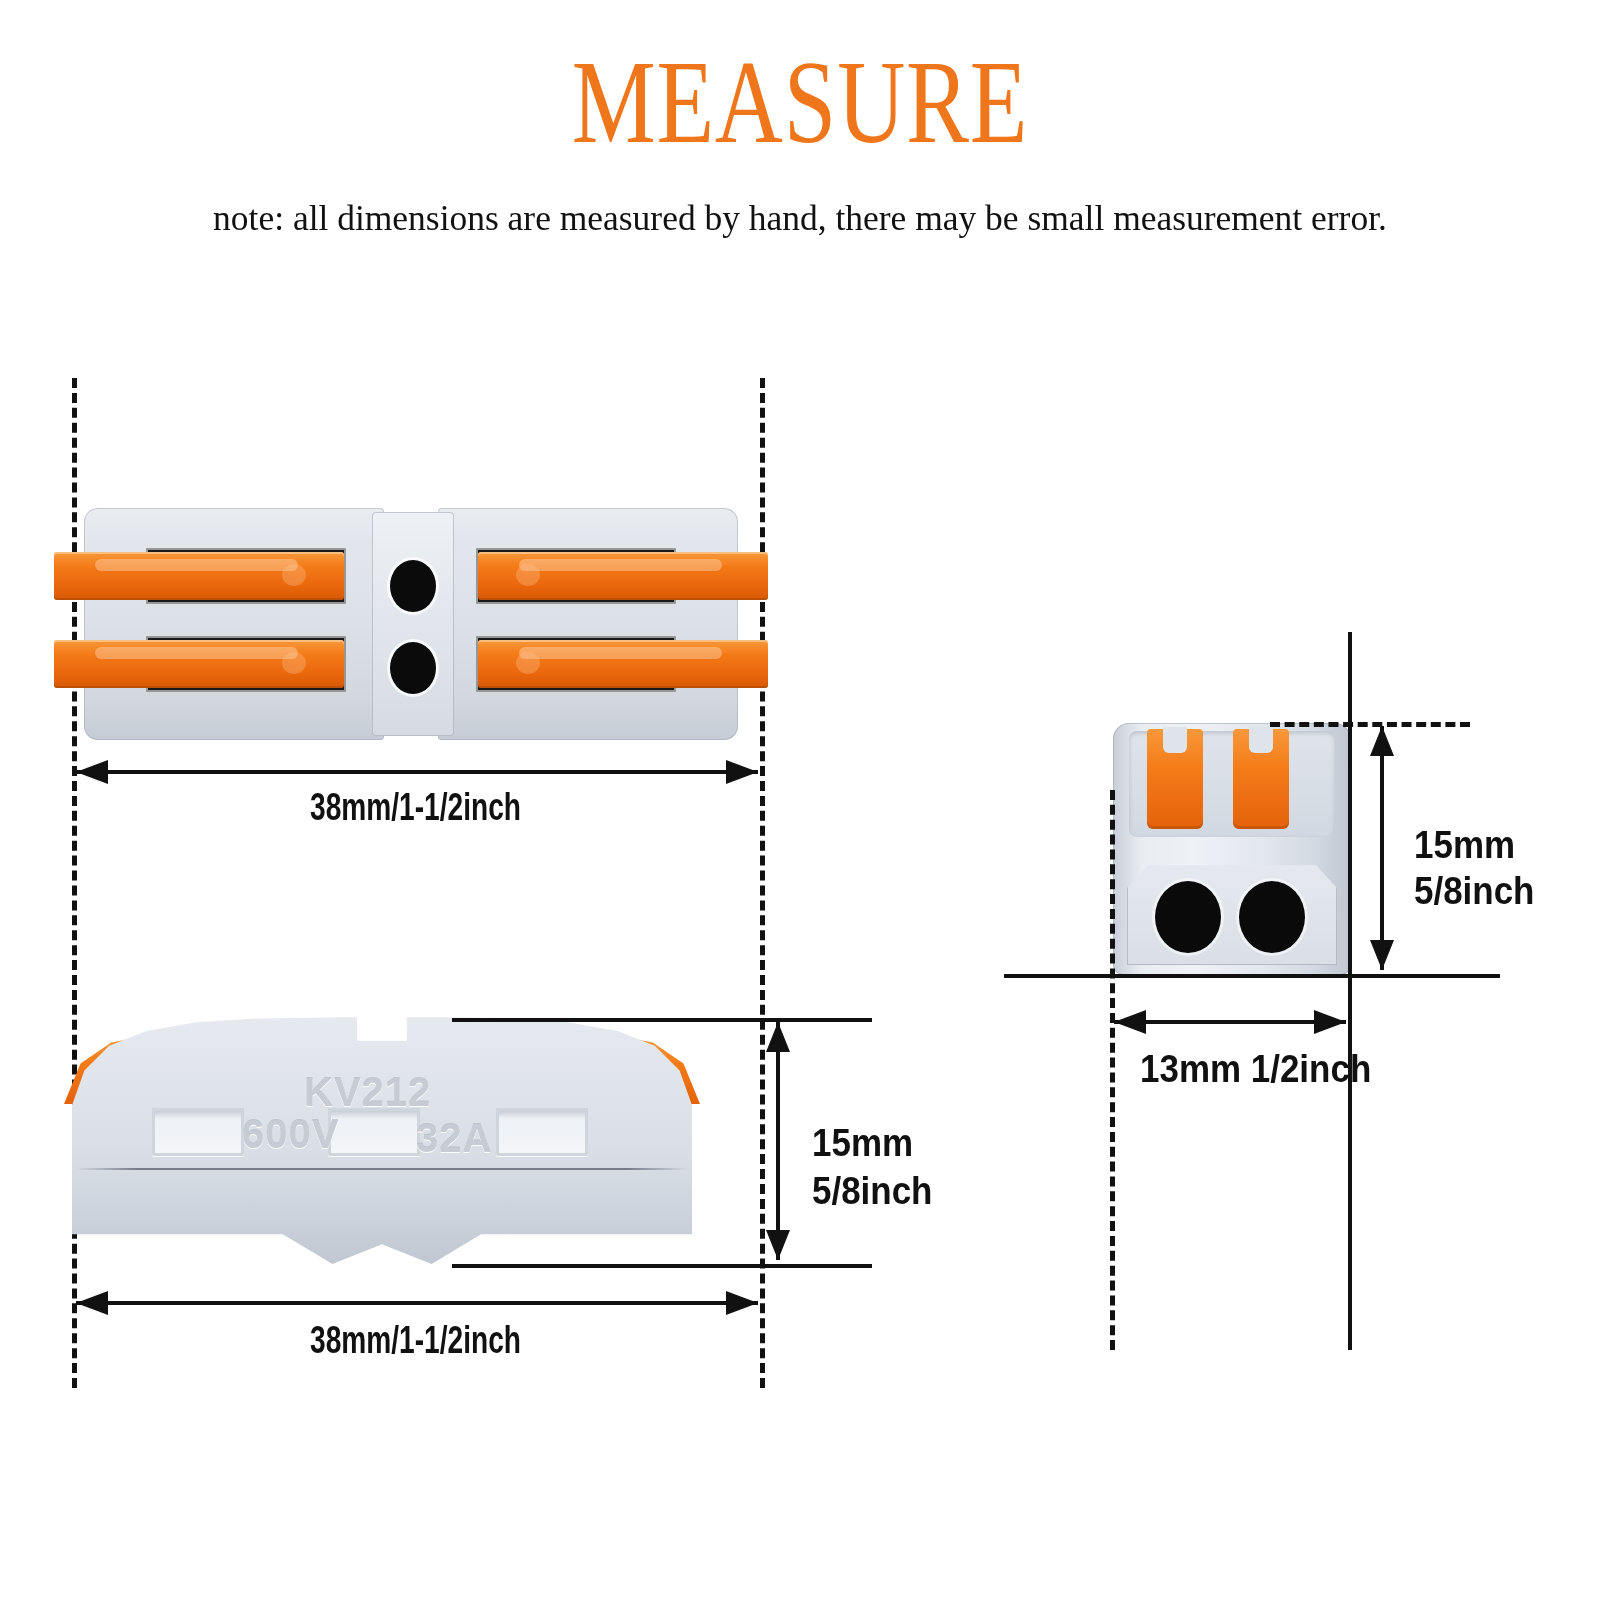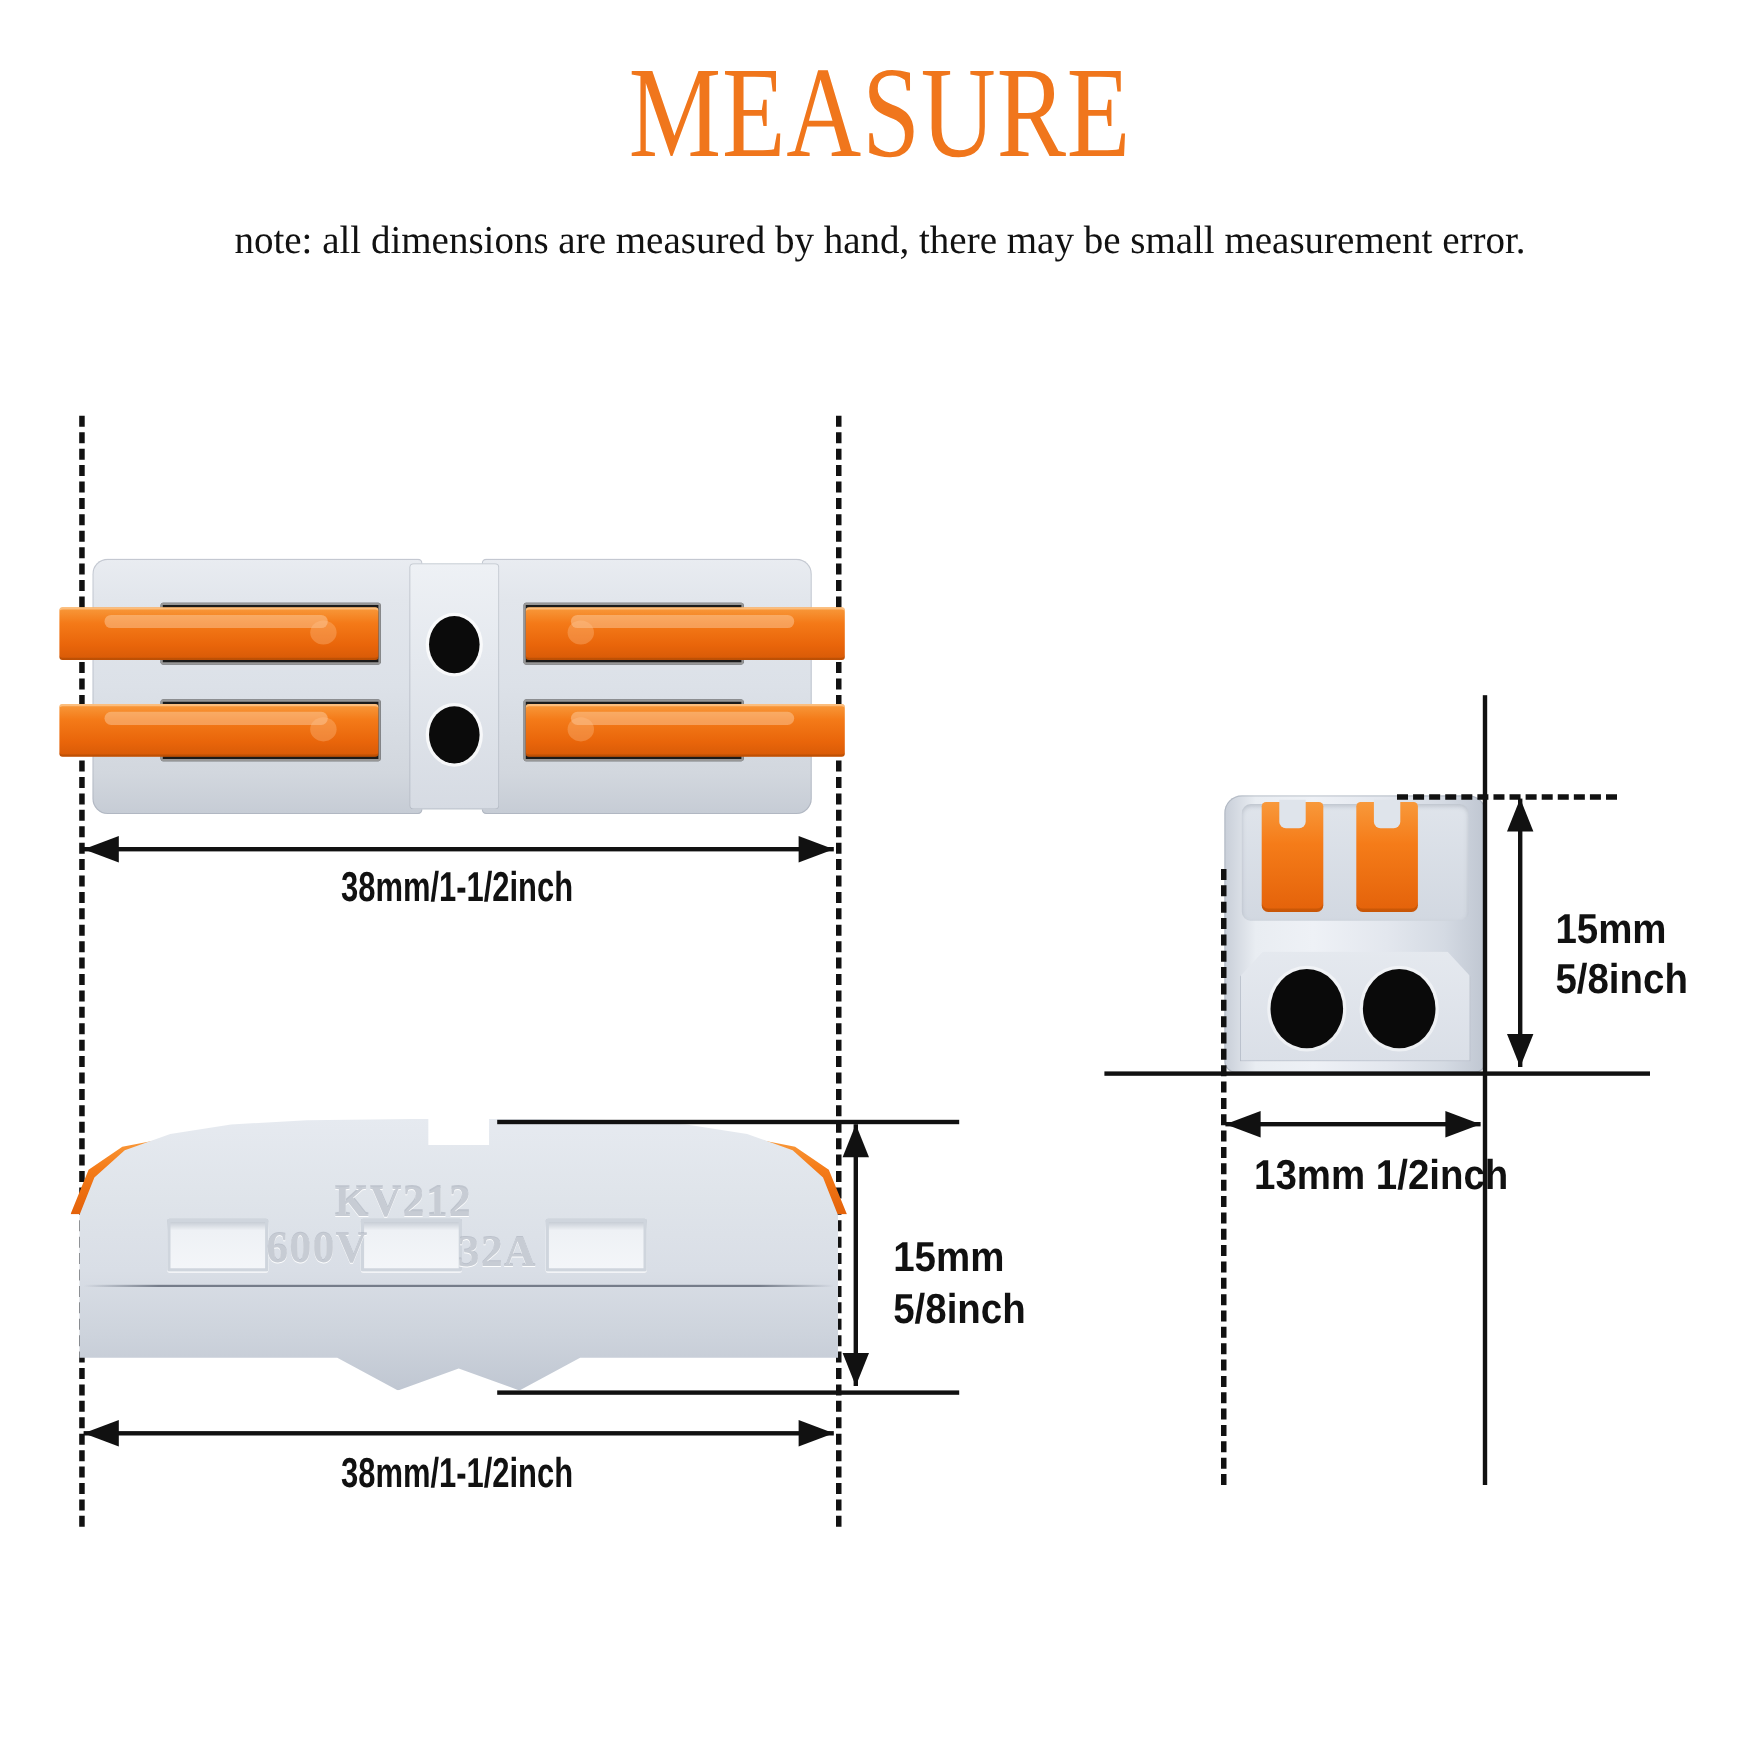--- a/index.html
+++ b/index.html
@@ -85,21 +85,21 @@
   .lever .nub{position:absolute;top:12px;width:24px;height:22px;border-radius:50%;
     background:rgba(255,200,150,.32);}
   .lv-l{left:-30px;width:290px;}
   .lv-r{right:-30px;width:290px;}
   .lv-r1{top:44px;}
   .lv-r2{top:132px;}
   .lv-l .nub{right:38px;}
   .lv-r .nub{left:38px;}
 
   
-  #sideview{position:absolute;left:72px;top:1016px;width:690px;height:248px;font-family:Liberation Serif, serif;}
+  #sideview{position:absolute;left:72px;top:1016px;width:620px;height:248px;}
   .sv-body{position:absolute;inset:0;
     background:linear-gradient(180deg,#e6eaf0 0%,#dfe4ea 30%,#d9dee6 56%,#cdd3dc 80%,#c0c7d2 100%);
     clip-path:polygon(
       0% 36%, 2% 22%, 6% 12%, 12% 6%, 20% 2.5%, 30% 1%, 44% 0.5%,
       46% 0.5%, 46% 10%, 54% 10%, 54% 0.5%,
       60% 0.5%, 72% 1%, 80% 2.5%, 88% 6%, 94% 12%, 98% 22%, 100% 36%,
       100% 88%, 66% 88%, 58% 100%, 50% 92%, 42% 100%, 34% 88%, 0% 88%
     );
   }
   .sv-seam{position:absolute;left:4px;right:4px;top:152px;height:2px;

